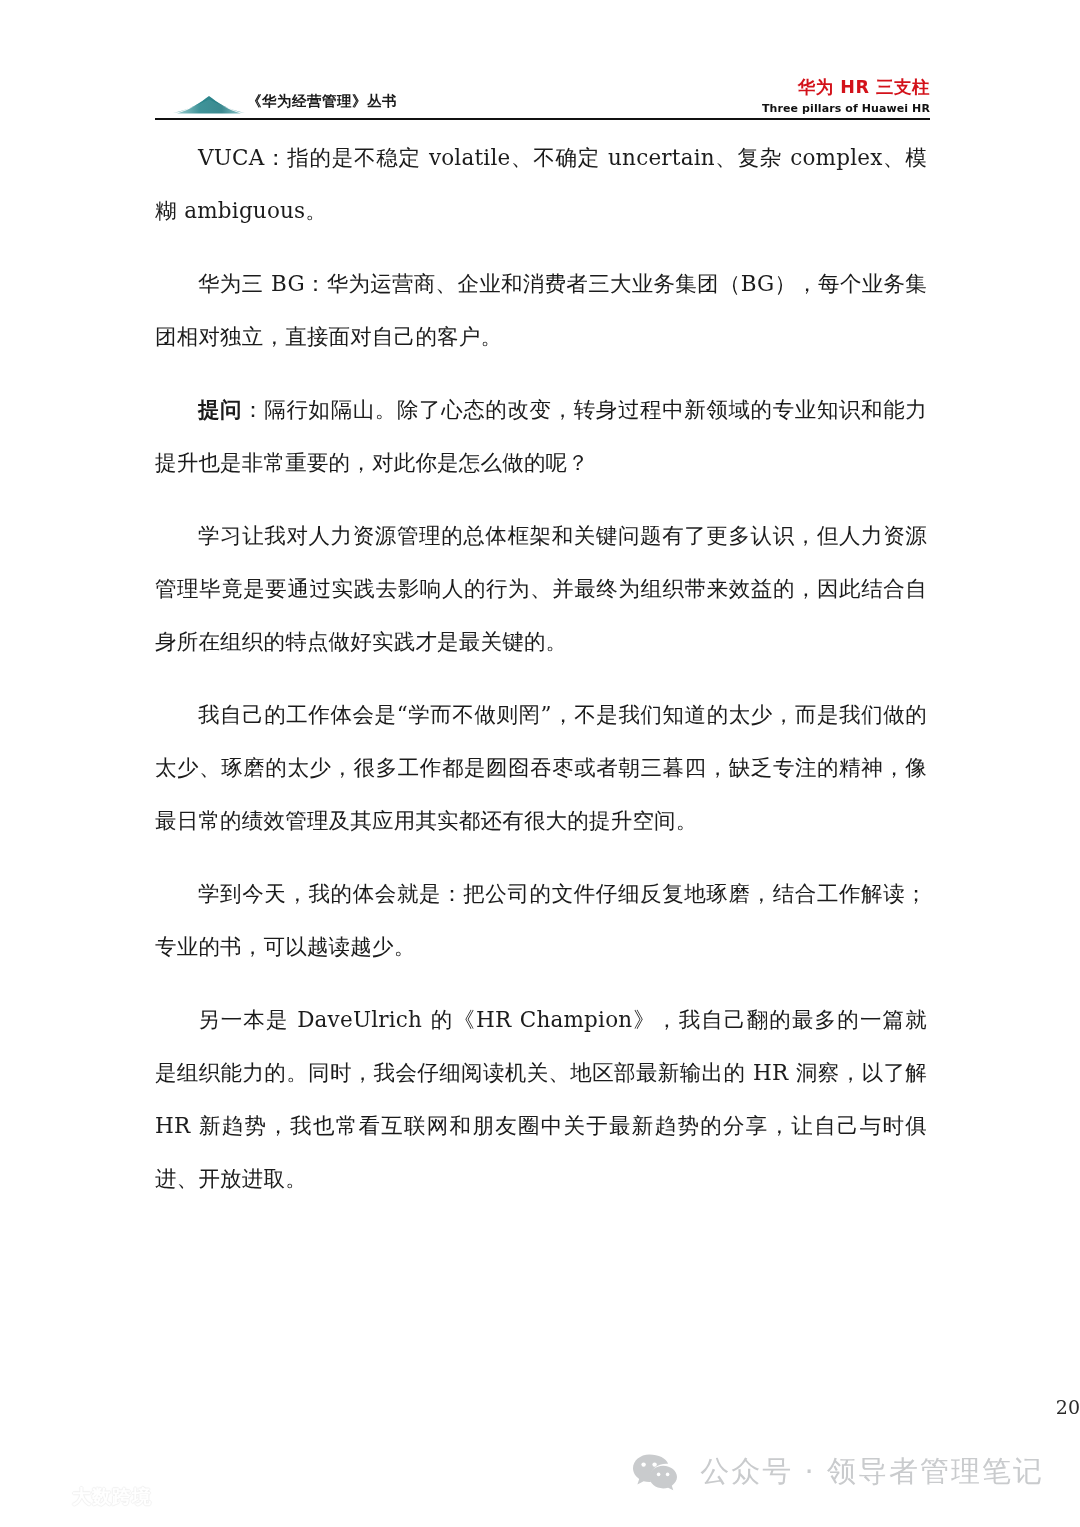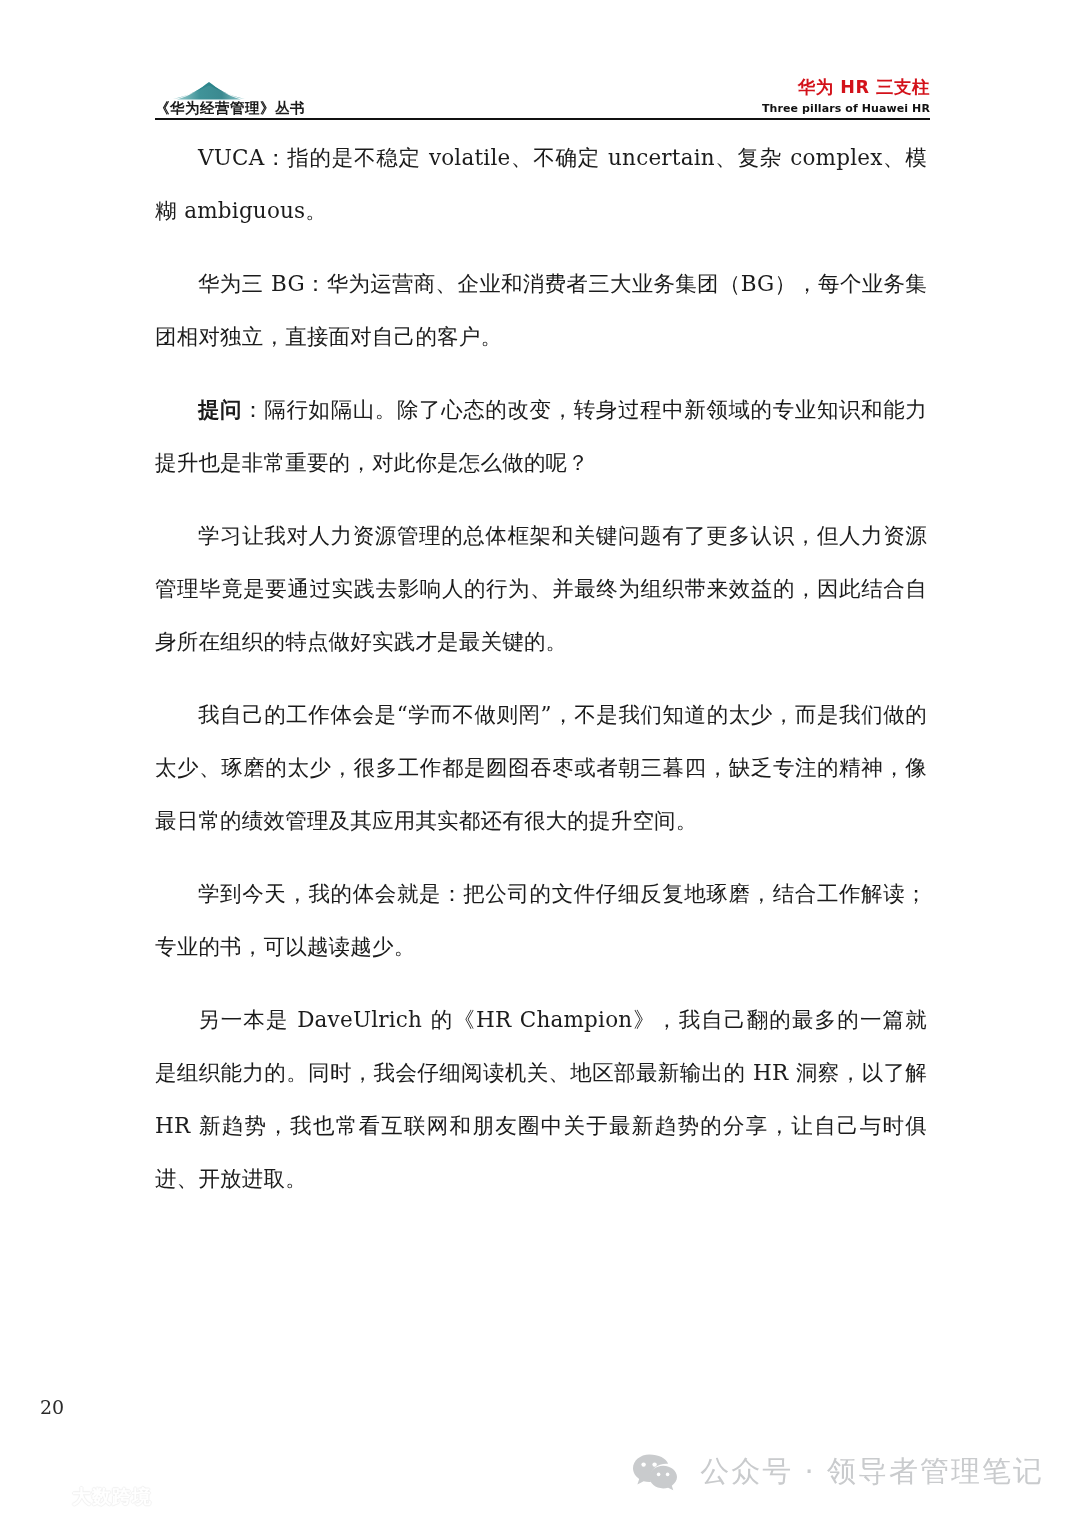--- a/index.html
+++ b/index.html
@@ -28,21 +28,21 @@
     left: 155px;
     top: 62px;
     width: 775px;
     height: 55px;
   }
   .runhead-left {
     position: absolute;
     left: 0;
     bottom: 2px;
     display: flex;
-    flex-direction: column;
+    flex-direction: row;
     align-items: flex-start;
   }
   .brand-mark {
     width: 76px;
     height: 20px;
     margin-left: 16px;
     margin-bottom: 1px;
     display: block;
   }
   .brand-series {
@@ -111,25 +111,24 @@
   .lead {
     font-weight: bold;
   }
 
   
   .folio {
     position: absolute;
     left: 0;
     right: 0;
     top: 1396px;
-    text-align: left;
+    text-align: right;
     font-family: "DejaVu Serif", "Liberation Serif", serif;
     font-size: 19px;
     color: #2a2a2a;
-    margin-left: 40px;
   }
 
   
   .wechat-wm {
     position: absolute;
     right: 36px;
     top: 1452px;
     display: flex;
     align-items: center;
     gap: 22px;

